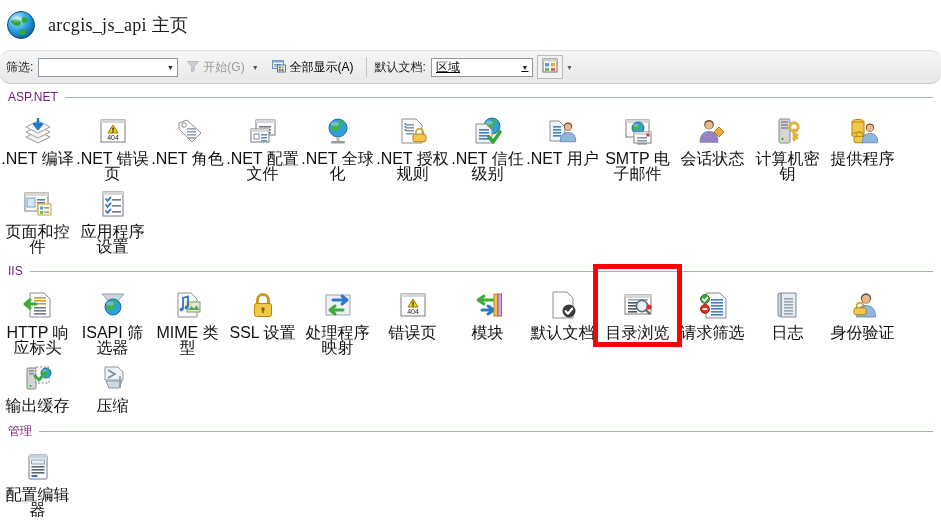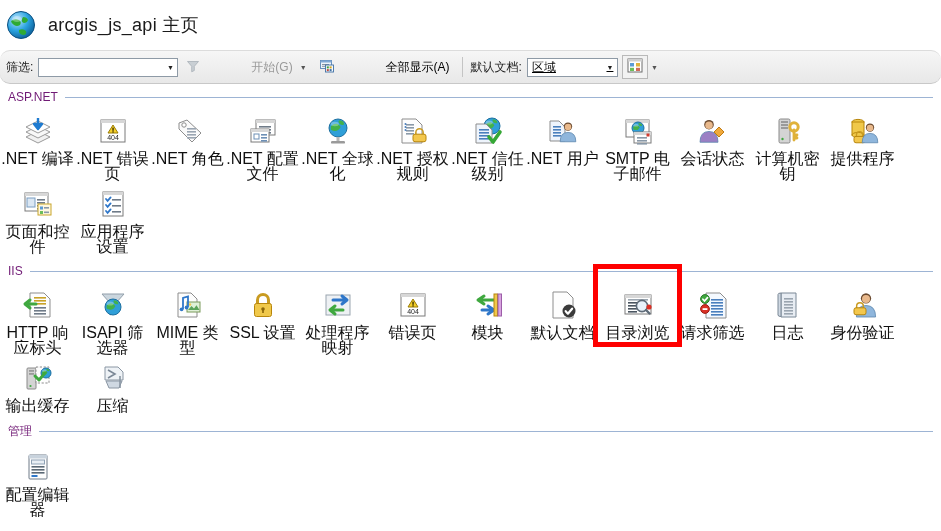--- a/index.html
+++ b/index.html
@@ -10,20 +10,21 @@
     font-size:12px;color:#000;
     overflow:hidden;
     position:relative;
   }
 
   
   #titlebar{
     height:50px;display:flex;align-items:center;
     padding-left:6px;box-sizing:border-box;
     background:#ffffff;
+    font-family:Liberation Serif, serif;
   }
   .globe{
     width:30px;height:30px;flex:0 0 30px;position:relative;margin-right:12px;
   }
   .globe svg{display:block;}
   #page-title{
     font-size:18px;color:#1a1a1a;letter-spacing:.3px;
     white-space:nowrap;
   }
 
@@ -36,29 +37,29 @@
     padding:0 6px;
     border-radius:10px;
   }
   .tb-label{font-size:12px;color:#1c1c1c;margin-right:5px;white-space:nowrap;}
   .combo{
     height:19px;border:1px solid #8e9aa6;background:#fff;
     display:flex;align-items:center;box-sizing:border-box;
     font-size:12px;padding-left:4px;
   }
   #filter-combo{width:140px;}
-  #groupby-combo{width:91px;text-decoration:underline;}
+  #groupby-combo{width:102px;text-decoration:underline;}
   .combo .val{flex:1;color:#111;overflow:hidden;white-space:nowrap;}
   .combo .arrow{
     width:14px;height:17px;display:flex;align-items:center;justify-content:center;
     font-size:7px;color:#222;
   }
   .tb-btn{
     display:flex;align-items:center;height:22px;padding:0 4px;
-    white-space:nowrap;margin-left:4px;gap:48px;
+    white-space:nowrap;margin-left:4px;
   }
   .tb-btn.disabled{color:#9a9a9a;}
   .tb-btn .txt{font-size:12px;margin-left:3px;}
   .mini-arrow{
     font-size:7px;color:#555;margin:0 5px 0 3px;
   }
   .sep{
     width:1px;height:20px;background:#c4c4c4;margin:0 8px;
   }
   .viewbtn{

